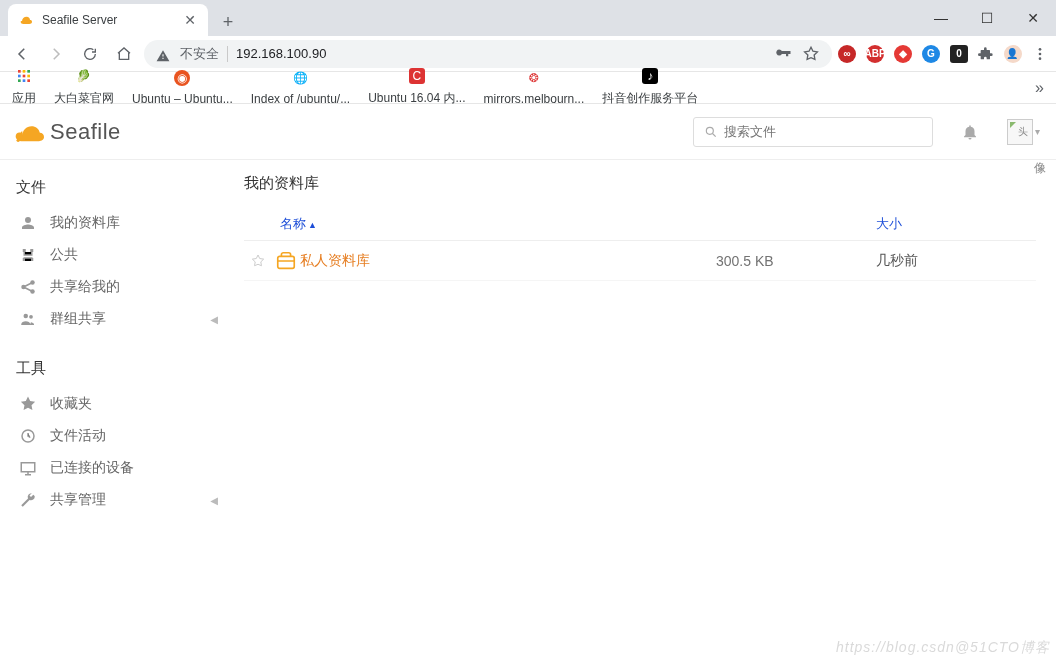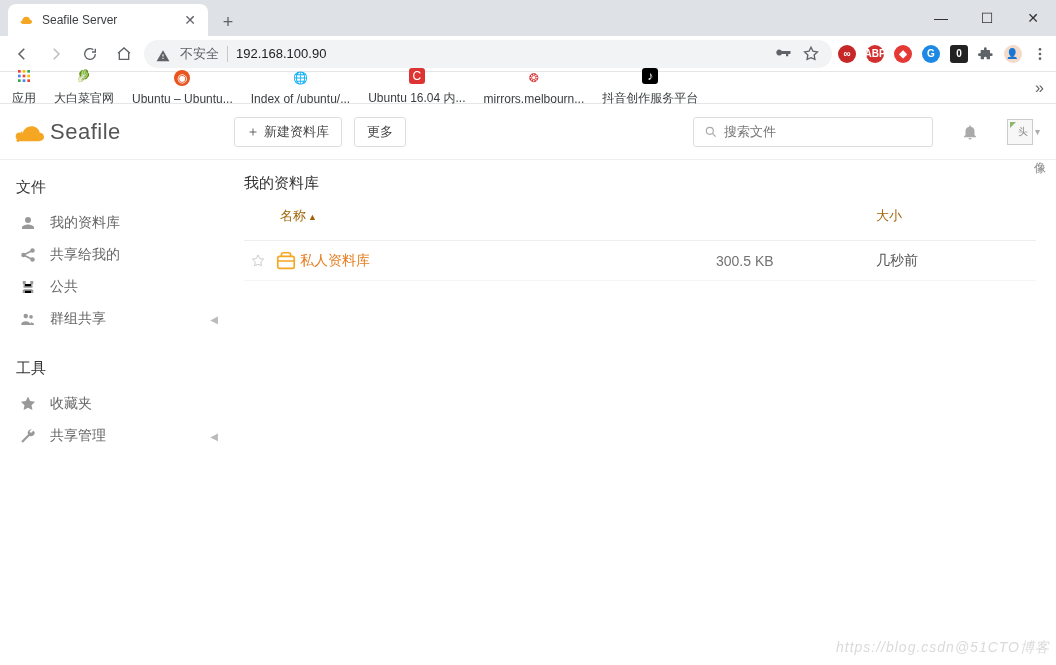--- a/index.html
+++ b/index.html
@@ -53,21 +53,21 @@
 .app-body { display: flex; height: calc(100% - 160px); }
 .sidebar { width: 234px; padding: 14px 10px 21px 16px; }
 .side-section { font-size: 15px; color: #333; margin-bottom: 10px; margin-top: 4px; font-weight: 500; }
 .side-item { display: flex; align-items: center; height: 32px; gap: 12px; color: #666; font-size: 14px; cursor: pointer; padding-left: 2px; }
 .side-item .s-icon { width: 20px; color: #999; display: flex; justify-content: center; font-size: 16px; }
 .side-item .caret { margin-left: auto; margin-right: 6px; color: #bbb; font-size: 10px; }
 .side-spacer { height: 20px; }
 
 .content { flex: 1; padding: 14px 20px 10px 10px; }
 .page-title { font-size: 15px; color: #333; margin-bottom: 14px; }
-.list-header { display: flex; height: 34px; border-bottom: 1px solid #eee; color: #a16207; font-size: 13px; }
+.list-header { display: flex; align-items: center; height: 34px; border-bottom: 1px solid #eee; color: #1d4ed8; font-size: 13px; }
 .col-name { flex: 1; padding-left: 36px; }
 .col-size { width: 160px; }
 .col-time { width: 160px; }
 .sort-ind { font-size: 9px; margin-left: 2px; }
 .list-row { display: flex; align-items: center; height: 40px; border-bottom: 1px solid #f5f5f5; font-size: 14px; color: #555; }
 .star-cell { width: 28px; display: flex; justify-content: center; color: #ccc; cursor: pointer; }
 .lib-icon-cell { width: 28px; display: flex; justify-content: center; color: #f5a623; }
 .name-cell { flex: 1; color: #e67e22; cursor: pointer; }
 .size-cell { width: 160px; color: #737373; }
 .time-cell { width: 160px; color: #555; }
@@ -205,33 +205,20 @@
 <div class="app-header">
   <div class="logo-box">
     <span class="logo-mark">
       <svg width="30" height="26" viewBox="0 0 36 28">
           <path fill="#f5a623" d="M10 18c0-6 5-11 11-11 5 0 9 3 10 8 3 0 5 2 5 5 0 3-3 5-6 5H10c-4 0-8-2-8-6 0-3 3-5 6-4 0-1 1-2 2-2z"></path>
           <circle cx="5" cy="24" r="2" fill="#f5a623"></circle>
         </svg>
     </span>
     <span class="logo-text">Seafile</span>
   </div>
-  <div class="header-actions">
-    <div class="btn">
-      <span>
-          <svg width="12" height="12" viewBox="0 0 24 24">
-            <path fill="#666" d="M19 13h-6v6h-2v-6H5v-2h6V5h2v6h6v2z"></path>
-          </svg>
-        </span>
-      <span>新建资料库</span>
-    </div>
-    <div class="btn">
-        <span>更多</span>
-      </div>
-  </div>
   <div class="header-right">
     <div class="search-box">
       <span>
           <svg width="14" height="14" viewBox="0 0 24 24">
             <circle cx="10" cy="10" r="6" fill="none" stroke="#aaa" stroke-width="2"></circle>
             <path stroke="#aaa" stroke-width="2" d="M15 15l5 5"></path>
           </svg>
         </span>
       <input type="text" placeholder="搜索文件" style="">
     </div>
@@ -257,61 +244,79 @@
         <span class="s-icon">
           <svg width="18" height="18" viewBox="0 0 24 24">
             <path fill="#999" d="M12 12a4 4 0 1 0-4-4 4 4 0 0 0 4 4zm0 2c-3 0-8 1.5-8 4v2h16v-2c0-2.5-5-4-8-4z"></path>
           </svg>
         </span>
         <span>我的资料库</span>
       </div>
     <div class="side-item">
         <span class="s-icon">
           <svg width="18" height="18" viewBox="0 0 24 24">
-            <circle cx="6" cy="12" r="3" fill="#999"></circle>
-            <circle cx="18" cy="6" r="3" fill="#999"></circle>
-            <circle cx="18" cy="18" r="3" fill="#999"></circle>
-            <path stroke="#999" stroke-width="2" d="M8 11l8-4M8 13l8 4"></path>
-          </svg>
-        </span>
-        <span>共享给我的</span>
-      </div>
-    <div class="side-item">
-        <span class="s-icon">
-          <svg width="18" height="18" viewBox="0 0 24 24">
             <rect x="5" y="4" width="4" height="4" fill="#999"></rect>
             <rect x="15" y="4" width="4" height="4" fill="#999"></rect>
             <rect x="5" y="16" width="4" height="4" fill="#999"></rect>
             <rect x="15" y="16" width="4" height="4" fill="#999"></rect>
             <path stroke="#999" stroke-width="2" d="M7 8v4h10V8M7 20v-4h10v4"></path>
           </svg>
         </span>
         <span>公共</span>
       </div>
     <div class="side-item">
         <span class="s-icon">
           <svg width="18" height="18" viewBox="0 0 24 24">
+            <circle cx="6" cy="12" r="3" fill="#999"></circle>
+            <circle cx="18" cy="6" r="3" fill="#999"></circle>
+            <circle cx="18" cy="18" r="3" fill="#999"></circle>
+            <path stroke="#999" stroke-width="2" d="M8 11l8-4M8 13l8 4"></path>
+          </svg>
+        </span>
+        <span>共享给我的</span>
+      </div>
+    <div class="side-item">
+        <span class="s-icon">
+          <svg width="18" height="18" viewBox="0 0 24 24">
             <circle cx="9" cy="8" r="3" fill="#999"></circle>
             <circle cx="16" cy="9" r="2.5" fill="#999"></circle>
             <path fill="#999" d="M3 19c0-2.5 3-4 6-4s6 1.5 6 4v1H3v-1zm12 0c0-1 .4-1.9 1-2.6 1.5.3 4 1.2 4 2.6v1h-5v-1z"></path>
           </svg>
         </span>
         <span>群组共享</span>
         <span class="caret">◀</span>
       </div>
 
     <div class="side-spacer"></div>
     <div class="side-section">工具</div>
     <div class="side-item">
         <span class="s-icon">
           <svg width="18" height="18" viewBox="0 0 24 24">
             <path fill="#999" d="M12 2l2.9 6 6.6.9-4.8 4.6 1.2 6.5L12 17l-5.9 3 1.2-6.5L2.5 8.9 9.1 8 12 2z"></path>
           </svg>
         </span>
         <span>收藏夹</span>
+      </div>
+    <div class="side-item">
+        <span class="s-icon">
+          <svg width="18" height="18" viewBox="0 0 24 24">
+            <circle cx="12" cy="12" r="8" fill="none" stroke="#999" stroke-width="2"></circle>
+            <path stroke="#999" stroke-width="2" d="M12 8v4l3 2"></path>
+          </svg>
+        </span>
+        <span>文件活动</span>
+      </div>
+    <div class="side-item">
+        <span class="s-icon">
+          <svg width="18" height="18" viewBox="0 0 24 24">
+            <rect x="3" y="5" width="18" height="12" fill="none" stroke="#999" stroke-width="2"></rect>
+            <path stroke="#999" stroke-width="2" d="M8 21h8M12 17v4"></path>
+          </svg>
+        </span>
+        <span>已连接的设备</span>
       </div>
     <div class="side-item">
         <span class="s-icon">
           <svg width="18" height="18" viewBox="0 0 24 24">
             <path fill="#999" d="M21 7a5 5 0 0 1-7 5L5 21l-2-2 9-9a5 5 0 0 1 5-7l-3 3 2 2 3-3a5 5 0 0 1 2 2z"></path>
           </svg>
         </span>
         <span>共享管理</span>
         <span class="caret">◀</span>
       </div>

